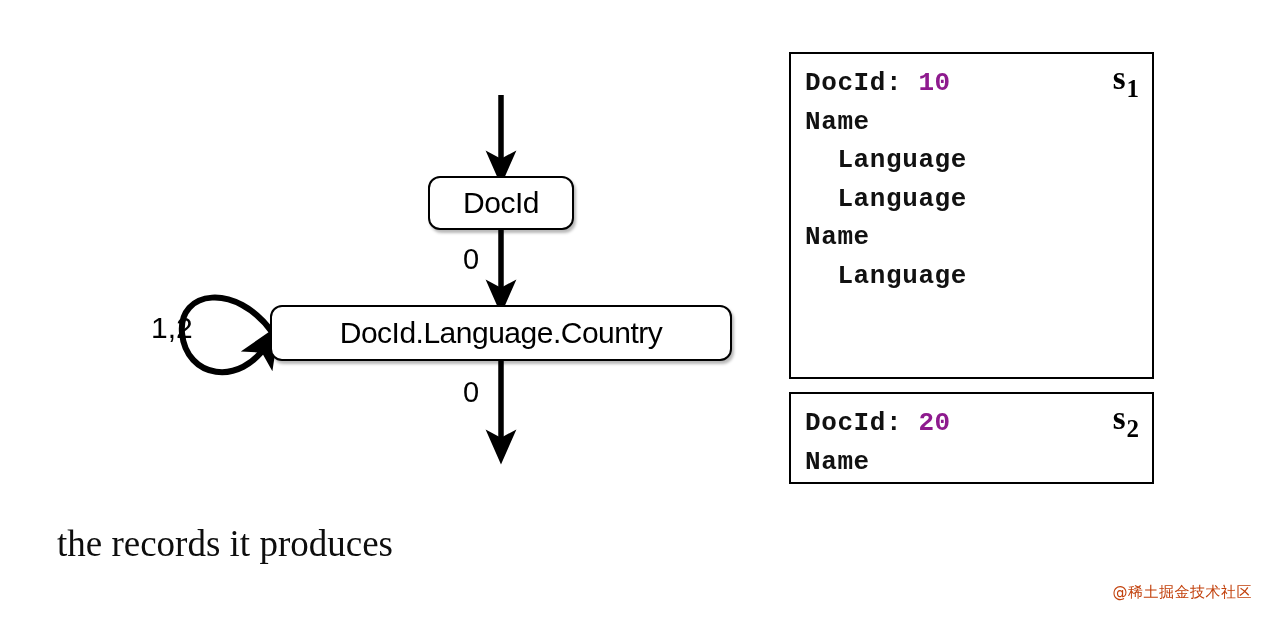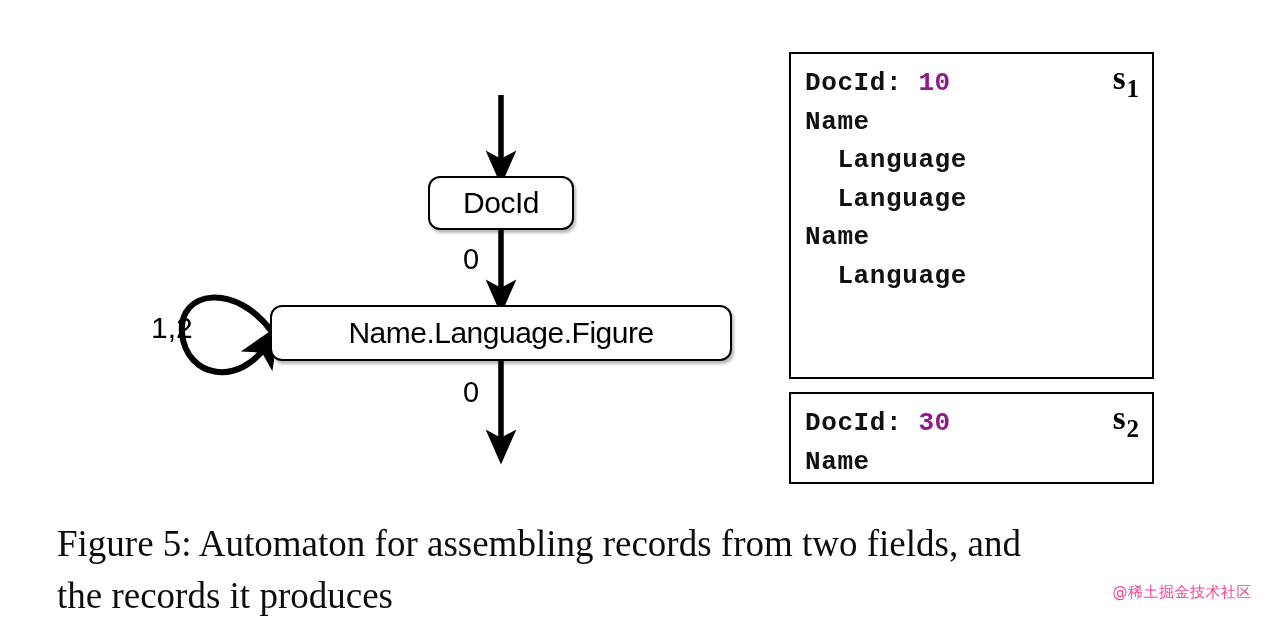--- a/index.html
+++ b/index.html
@@ -121,21 +121,21 @@
   }
   #caption .cap-line2 { display: block; }
 
   
   #watermark {
     position: absolute;
     right: 16px;
     top: 583px;
     font-family: "DejaVu Sans", sans-serif;
     font-size: 15px;
-    color: #ec4899;
+    color: #c2410c;
     letter-spacing: 0.5px;
   }
 </style>
 </head>
 <body>
 
 <div id="page">
 
   <div id="automaton">
 
@@ -158,21 +158,21 @@
       <path d="M 272,332
                C 236,282 178,290 182,333
                C 186,378 240,388 268,343" fill="none" stroke="#000000" stroke-width="6" stroke-linecap="round" marker-end="url(#arrowheadloop)"></path>
     </svg>
 
     <div class="node-box" id="node-docid">
       <span>DocId</span>
     </div>
 
     <div class="node-box" id="node-nlc">
-      <span>Name.Language.Figure</span>
+      <span>DocId.Language.Country</span>
     </div>
 
     <div class="edge-label" id="label-0-top">0</div>
 
     <div class="edge-label" id="label-0-bot">0</div>
 
     <div class="edge-label" id="label-12">1,2</div>
   </div>
 
   <div class="record-box" id="record-box-1">
@@ -193,25 +193,24 @@
 
     <div class="rec-line"><span>  </span><span>Language</span><span class="rec-val"></span></div>
 
   </div>
 
   <div class="record-box" id="record-box-2">
     <div class="state-tag">
       <span>s</span><sub>2</sub>
     </div>
 
-    <div class="rec-line"><span>DocId: </span><span class="rec-val">30</span></div>
+    <div class="rec-line"><span>DocId: </span><span class="rec-val">20</span></div>
 
     <div class="rec-line"><span>Name</span><span class="rec-val"></span></div>
   </div>
 
   <div id="caption">
-    <span>Figure 5:  Automaton for assembling records from two fields, and</span>
     <span class="cap-line2">the records it produces</span>
   </div>
 
   <div id="watermark">@稀土掘金技术社区</div>
 
 </div>
 
 </body></html>

